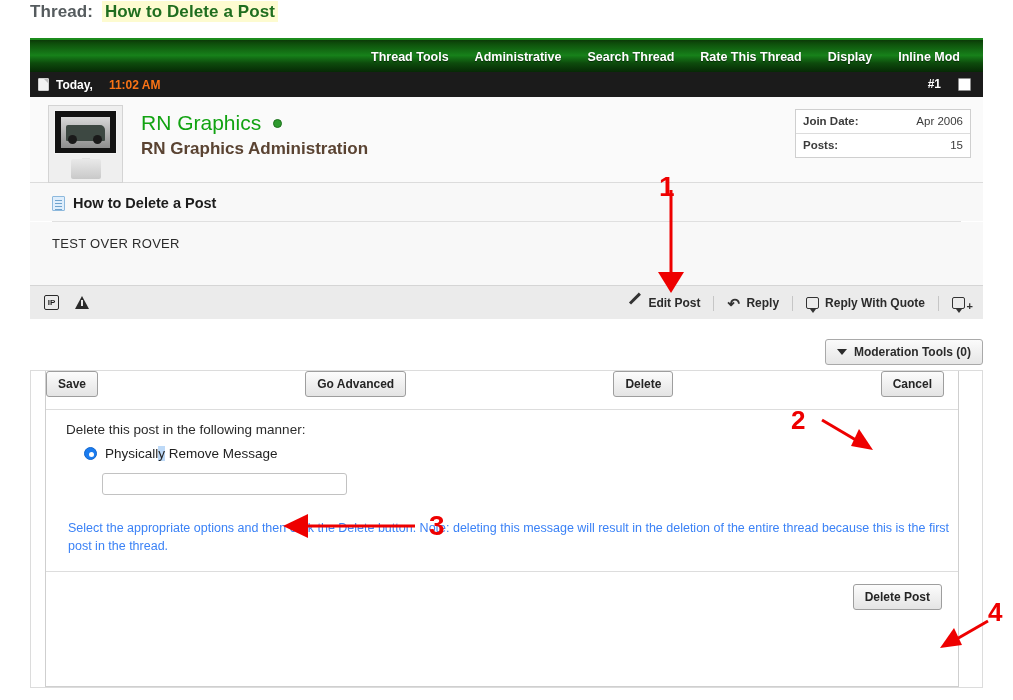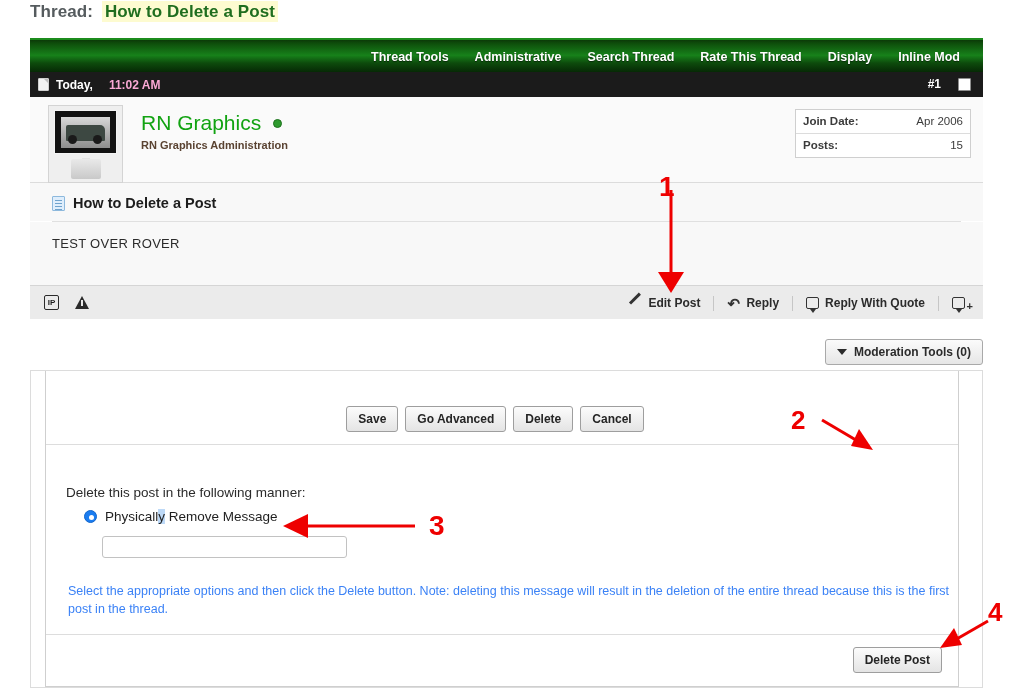--- a/index.html
+++ b/index.html
@@ -64,21 +64,21 @@
     width: 11px; height: 13px; background: #f2f2f2;
     border: 1px solid #cfcfcf; border-radius: 1px;
     position: relative; margin-right: 7px; flex: none;
   }
   .date-bar .doc-ico:after {
     content: ""; position: absolute; right: 0; top: 0;
     border-width: 0 4px 4px 0; border-style: solid;
     border-color: transparent #bdbdbd transparent transparent;
   }
   .date-bar .d-today { color: #ffffff; font-size: 12px; font-weight: bold; }
-  .date-bar .d-time  { color: #f9a8d4; font-size: 12px; font-weight: bold; margin-left: 16px; }
+  .date-bar .d-time  { color: #f97316; font-size: 12px; font-weight: bold; margin-left: 16px; }
   .date-bar .pnum {
     position: absolute; right: 42px; top: 0; line-height: 25px;
     color: #ffffff; font-size: 12px; font-weight: bold;
   }
   .date-bar .pcheck {
     position: absolute; right: 12px; top: 6px;
     width: 13px; height: 13px; background: #fff;
     border: 1px solid #8e8e8e; border-radius: 1px;
     cursor: pointer;
   }
@@ -128,21 +128,21 @@
   .uname {
     font-size: 21px; font-weight: normal; color: #12a312;
     display: inline-block; vertical-align: middle;
   }
   .online-dot {
     display: inline-block; width: 9px; height: 9px; border-radius: 50%;
     background: #2e9a2e; border: 1px solid #1d711d;
     margin-left: 7px; vertical-align: middle;
   }
   .utitle {
-    font-size: 11px; font-weight: bold; color: #5a4332;
+    font-size: 17px; font-weight: bold; color: #5a4332;
     margin-top: 4px;
   }
   .stat-box {
     position: absolute; right: 12px; top: 12px;
     width: 176px;
     border: 1px solid #cfcfcf;
     background: #fff;
     font-size: 11.5px;
   }
   .stat-row {
@@ -283,35 +283,34 @@
     width: 248px; height: 22px;
     border: 1px solid #bbbbbb; border-radius: 3px;
     background: #fff; font-size: 12px;
     padding: 0 5px; outline: none;
     font-family: "Liberation Sans", sans-serif;
   }
   .optional {
     font-size: 11.5px; color: #8d8d8d; margin-top: 6px;
   }
   .btn-row {
-    display: flex; justify-content: center; gap: 7px;
+    display: flex; justify-content: space-between; gap: 7px;
     padding: 0 14px 12px 0;
-    margin-top: 35px;
   }
   .gbtn {
     border: 1px solid #9e9e9e; border-radius: 3px;
     background: linear-gradient(to bottom, #fcfcfc, #e4e4e4);
     font-size: 12px; font-weight: bold; color: #252525;
     padding: 5px 11px; cursor: pointer; white-space: nowrap;
     font-family: "Liberation Sans", sans-serif;
   }
   .sec-div { height: 1px; background: #dddddd; }
 
   .del-sec { padding: 12px 0 0 20px; }
-  .del-head { font-size: 13.5px; color: #2b2b2b; margin-top: 28px; }
+  .del-head { font-size: 13.5px; color: #2b2b2b; }
   .radio-line {
     display: flex; align-items: center; margin-top: 9px; margin-left: 18px;
     cursor: pointer;
   }
   .radio {
     width: 13px; height: 13px; border-radius: 50%;
     border: 1px solid #9b9b9b; background: #fff; flex: none;
     margin-right: 8px; position: relative;
   }
   .radio.on { background: #1a7cf0; border-color: #1266cc; }

